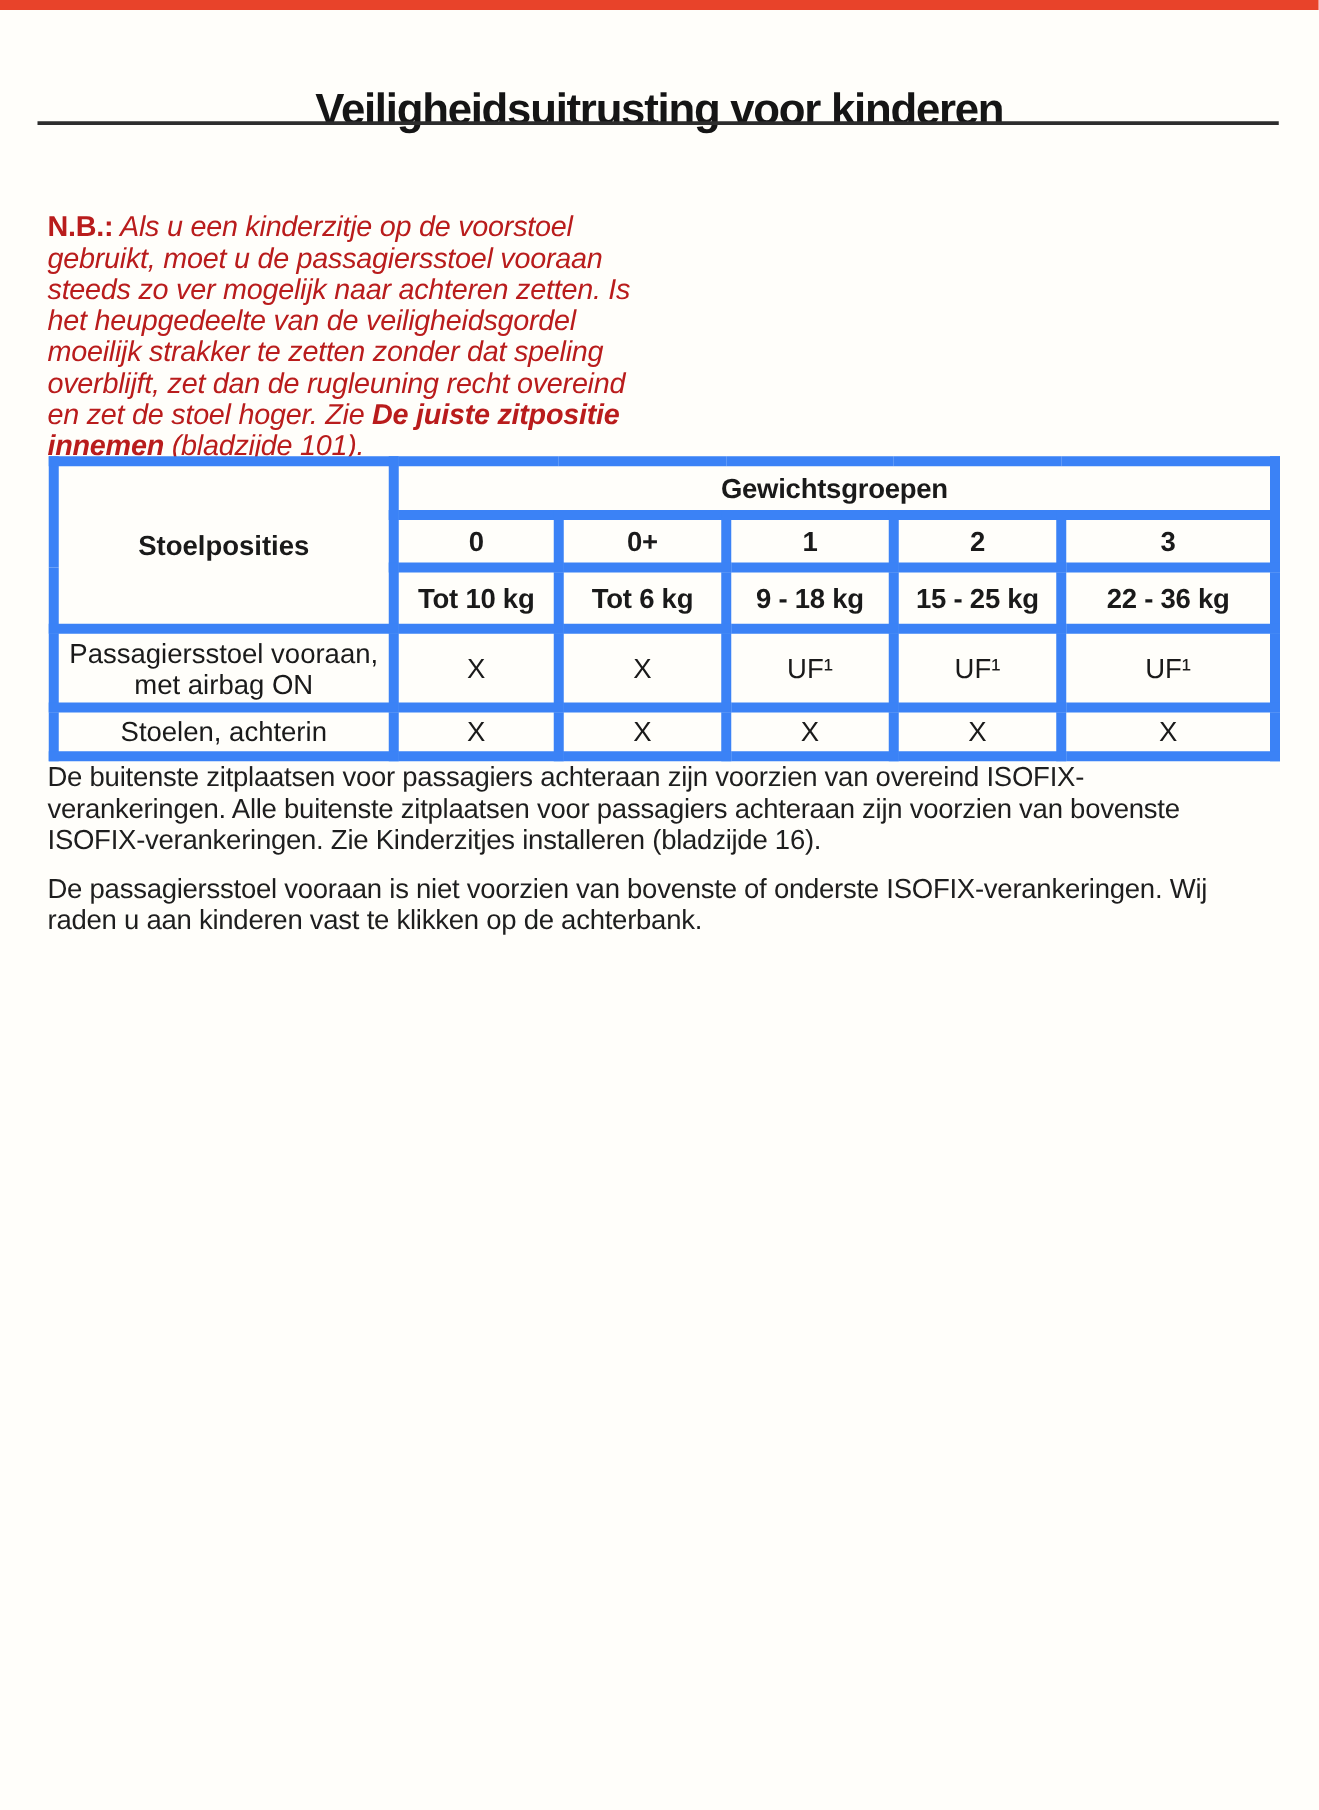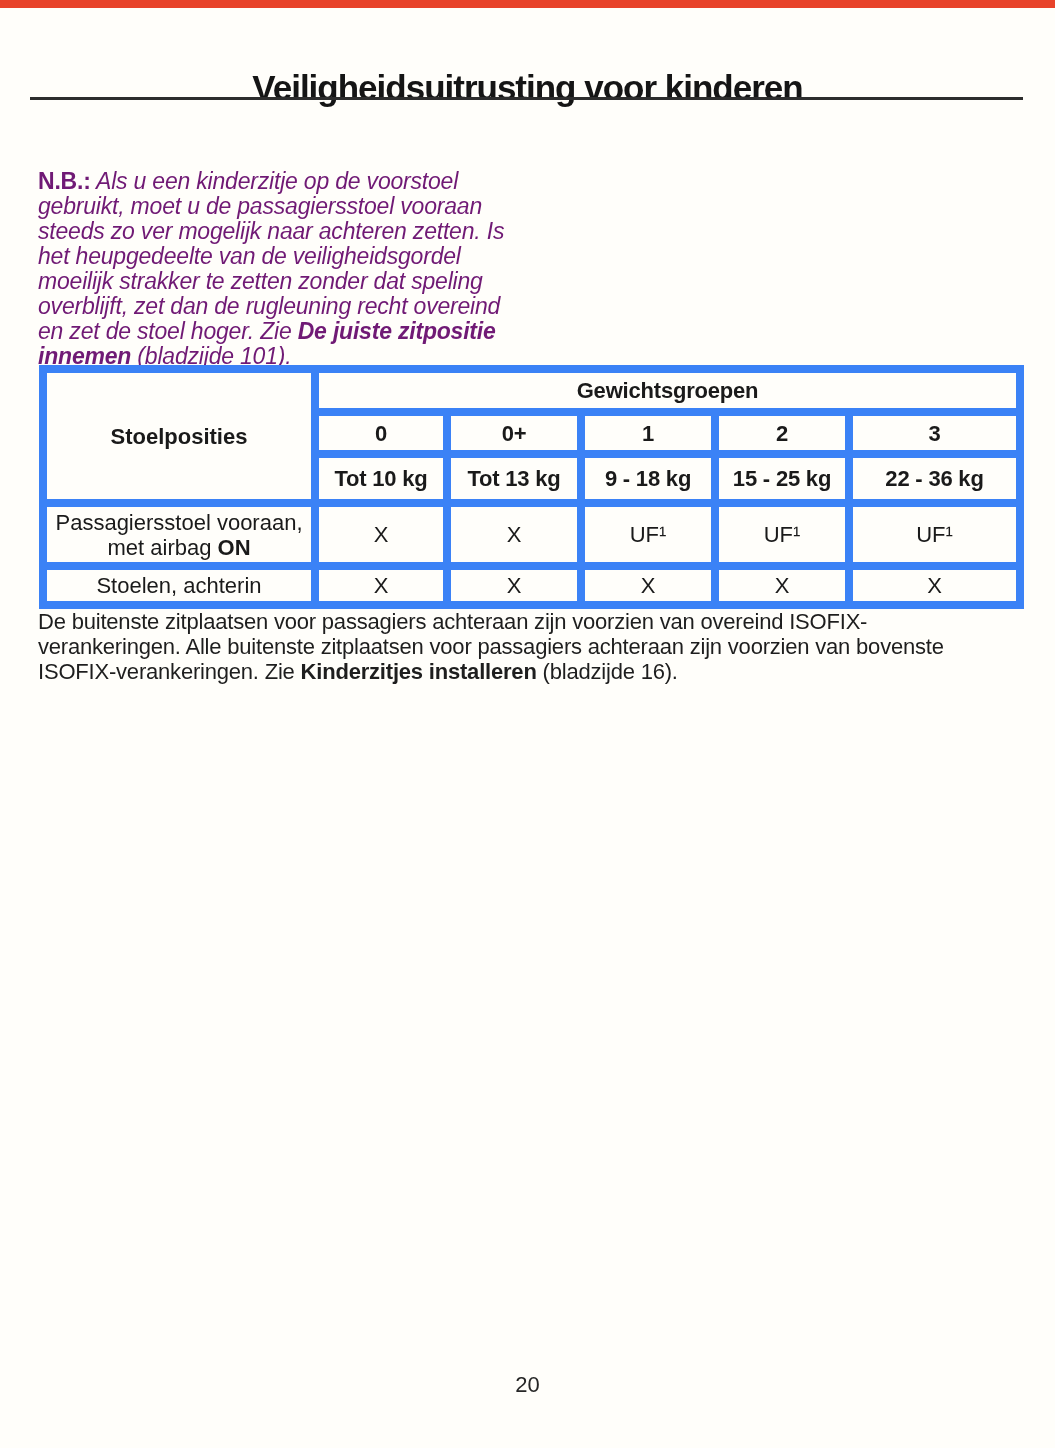--- a/index.html
+++ b/index.html
@@ -41,21 +41,21 @@
     background: #2d2d2d;
   }
   .note {
     position: absolute;
     left: 38px; top: 146px;
     width: 468px;
     font-size: 23px;
     line-height: 25px;
     font-style: italic;
     letter-spacing: -0.2px;
-    color: #701a75;
+    color: #b91c1c;
   }
   .note .note-label {
     font-style: normal;
     font-weight: 700;
   }
   .note .note-ref {
     font-weight: 700;
   }
   table.seat-table {
     position: absolute;
@@ -90,21 +90,21 @@
   .after-table {
     position: absolute;
     left: 38px; top: 609px;
     width: 955px;
     font-size: 22px;
     line-height: 25px;
     letter-spacing: -0.2px;
     color: #1e1e1e;
   }
   .after-table p { margin: 0 0 14px 0; }
-  .b { font-weight: 700; }
+  .b { font-weight: 400; }
   .page-number {
     position: absolute;
     top: 1372px; left: 0; right: 0;
     text-align: center;
     font-size: 22px;
     color: #262626;
   }
 </style>
 </head>
 <body>
@@ -134,21 +134,21 @@
       </tr>
       <tr class="r-codes">
         <td class="hdr">0</td>
         <td class="hdr">0+</td>
         <td class="hdr">1</td>
         <td class="hdr">2</td>
         <td class="hdr">3</td>
       </tr>
       <tr class="r-weights">
         <td class="hdr">Tot 10 kg</td>
-        <td class="hdr">Tot 13 kg</td>
+        <td class="hdr">Tot 6 kg</td>
         <td class="hdr">9 - 18 kg</td>
         <td class="hdr">15 - 25 kg</td>
         <td class="hdr">22 - 36 kg</td>
       </tr>
       <tr class="r-body1">
         <td class="row-label"><span>Passagiersstoel vooraan, met airbag </span><span class="b">ON</span></td>
         <td class="val">X</td>
         <td class="val">X</td>
         <td class="val">UF¹</td>
         <td class="val">UF¹</td>
@@ -160,17 +160,17 @@
         <td class="val">X</td>
         <td class="val">X</td>
         <td class="val">X</td>
         <td class="val">X</td>
       </tr>
     </tbody>
   </table>
 
   <div class="after-table">
     <p><span>De buitenste zitplaatsen voor passagiers achteraan zijn voorzien van overeind ISOFIX-verankeringen. Alle buitenste zitplaatsen voor passagiers achteraan zijn voorzien van bovenste ISOFIX-verankeringen. Zie </span><span class="b">Kinderzitjes installeren</span><span> (bladzijde 16).</span></p>
+    <p><span>De passagiersstoel vooraan is niet voorzien van bovenste of onderste ISOFIX-verankeringen. Wij raden u aan kinderen vast te klikken op de achterbank.</span><span class="b"></span><span></span></p>
   </div>
 
-  <div class="page-number">20</div>
 
 </div>
 
 </body></html>

